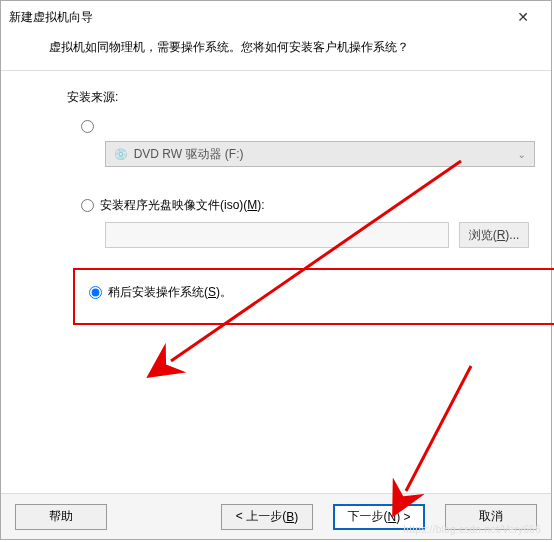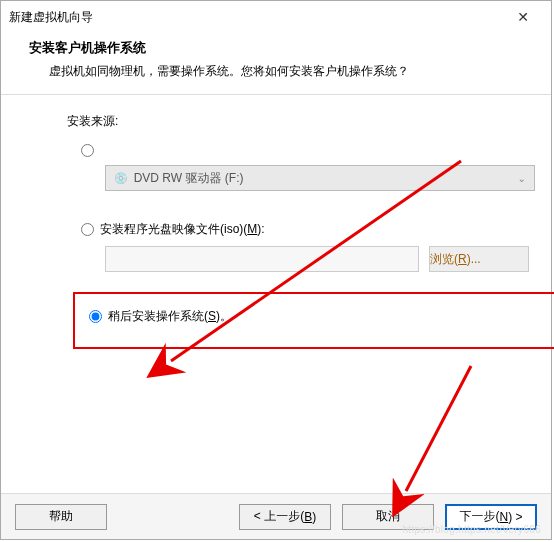--- a/index.html
+++ b/index.html
@@ -70,43 +70,43 @@
   .iso-input-row {
     display:flex; gap:10px;
     margin: 6px 0 20px 38px;
     align-items:center;
   }
   .iso-input {
     flex:1; height:26px;
     border:1px solid #ccc; background:#f7f7f7;
   }
   .browse-btn {
-    width:100px; height:26px;
+    width:70px; height:26px;
     border:1px solid #ccc; background:#eee;
-    color:#a16207;
-    display:flex; align-items:center; 
+    color:#404040;
+    display:flex; align-items:center; justify-content:center;
     cursor:default;
   }
   .highlight-box {
     border:2px solid #e60000;
     padding:10px 14px 14px 14px;
     margin: 2px 6px 0 6px;
     width: 500px;
   }
   .highlight-box .radio-row { margin-left:0; }
   .desc { margin:8px 0 2px 20px; }
   .footer {
     position:absolute;
     left:0; right:0; bottom:0;
     height:46px;
     border-top:1px solid #ddd;
     background:#f5f5f5;
     display:flex; align-items:center;
     padding:0 14px;
-    gap:11px;
+    gap:20px;
   }
   .footer .spacer { flex:1; }
   .btn {
     min-width:92px; height:26px;
     border:1px solid #999;
     background:#f0f0f0;
     display:flex; align-items:center; justify-content:center;
     font-size:12px;
     cursor:pointer;
     padding:0 10px;
@@ -132,21 +132,20 @@
 
 <div class="window">
   <div class="titlebar">
     <span class="title">新建虚拟机向导</span>
     <div class="close-btn">
       <span>✕</span>
     </div>
   </div>
 
   <div class="header">
-    <div class="header-title">安装客户机操作系统</div>
     <div class="header-sub">虚拟机如同物理机，需要操作系统。您将如何安装客户机操作系统？</div>
   </div>
 
   <div class="body">
     <div class="section-label">安装来源:</div>
 
     <div class="radio-row">
       <input type="radio" name="src" style="">
     </div>
     <div class="dropdown">
@@ -181,32 +180,32 @@
   </div>
 
   <div class="footer">
     <div class="btn">帮助</div>
     <div class="spacer"></div>
     <div class="btn">
       <span>&lt; 上一步(</span>
         <span class="u">B</span>
         <span>)</span>
     </div>
-    <div class="btn">取消</div>
     <div class="btn primary">
       <span>下一步(</span>
         <span class="u">N</span>
         <span>) &gt;</span>
     </div>
+    <div class="btn">取消</div>
   </div>
 
   <svg class="arrows" viewBox="0 0 552 540">
     <defs>
       <marker id="ah" markerWidth="12" markerHeight="12" refX="2" refY="6" orient="auto">
         <path d="M0,0 L12,6 L0,12 L4,6 Z" fill="#e60000"></path>
       </marker>
     </defs>
     <line x1="460" y1="160" x2="170" y2="360" stroke="#e60000" stroke-width="3" marker-end="url(#ah)"></line>
     <line x1="470" y1="365" x2="405" y2="490" stroke="#e60000" stroke-width="3" marker-end="url(#ah)"></line>
   </svg>
 
-  <div class="watermark">https://blog.https.net/Very666</div>
+  <div class="watermark">https://blog.csdn.net/Very666</div>
 </div>
 
 </body></html>

